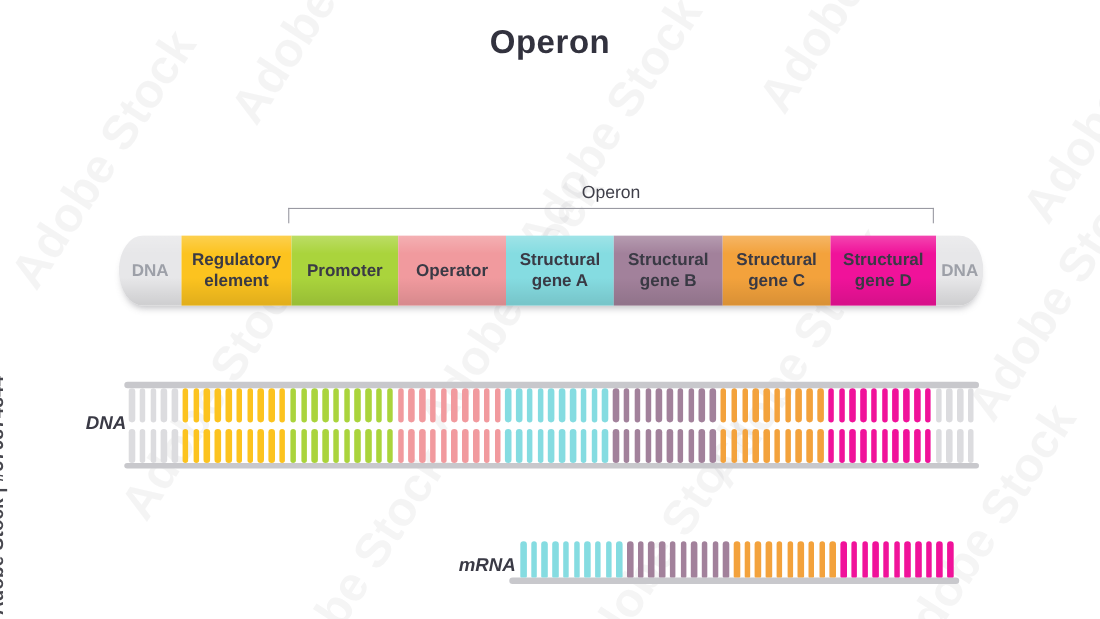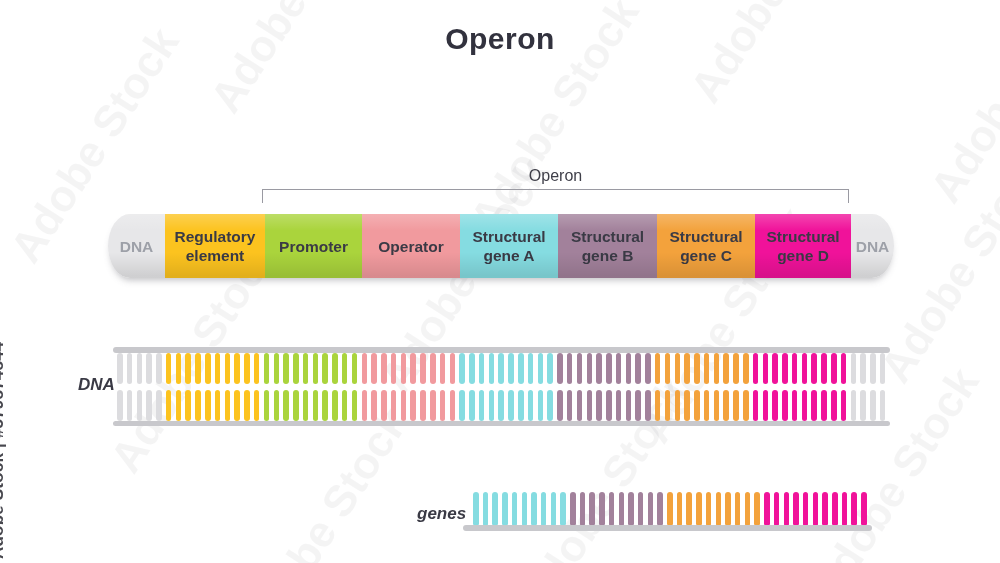--- a/index.html
+++ b/index.html
@@ -559,21 +559,21 @@
           <div class="rung-half" style="background: rgb(220, 220, 223);"></div>
           <div class="rung-half" style="background: rgb(220, 220, 223);"></div>
         </div>
         <div class="rung">
           <div class="rung-half" style="background: rgb(220, 220, 223);"></div>
           <div class="rung-half" style="background: rgb(220, 220, 223);"></div>
         </div>
       </div>
   </div>
 
-  <div class="strand-label mrna-label">genes</div>
+  <div class="strand-label mrna-label">mRNA</div>
   <div class="mrna-baseline"></div>
   <div class="mrna-bars" id="mrna-bars">
       <div class="mrna-bar" style="background: rgb(133, 220, 225);"></div>
       <div class="mrna-bar" style="background: rgb(133, 220, 225);"></div>
       <div class="mrna-bar" style="background: rgb(133, 220, 225);"></div>
       <div class="mrna-bar" style="background: rgb(133, 220, 225);"></div>
       <div class="mrna-bar" style="background: rgb(133, 220, 225);"></div>
       <div class="mrna-bar" style="background: rgb(133, 220, 225);"></div>
       <div class="mrna-bar" style="background: rgb(133, 220, 225);"></div>
       <div class="mrna-bar" style="background: rgb(133, 220, 225);"></div>

